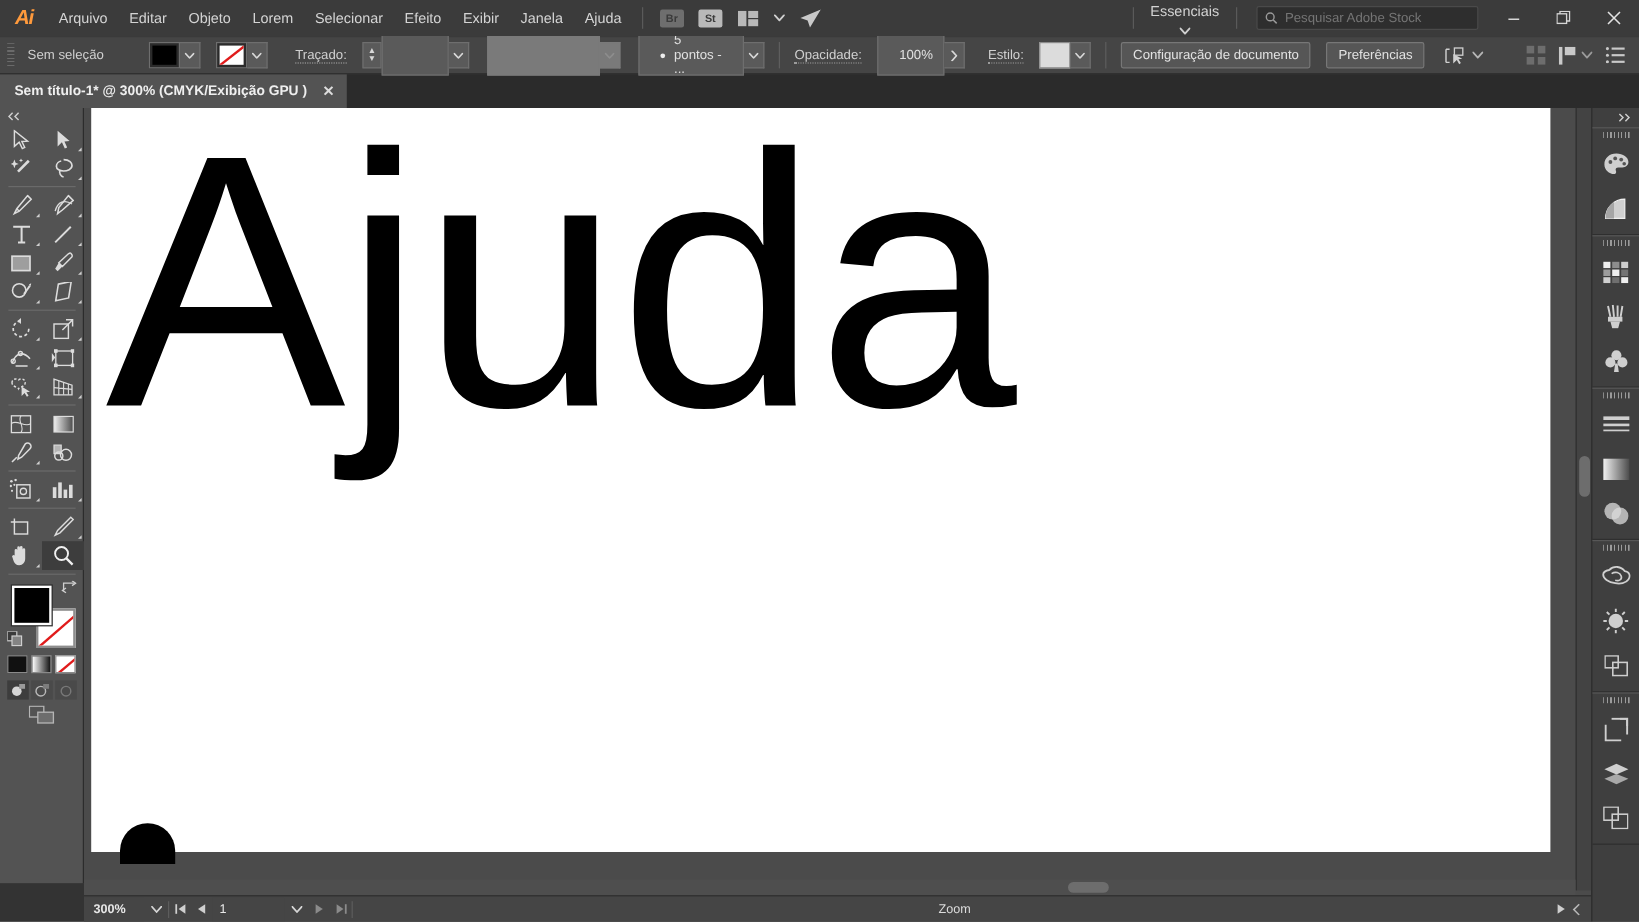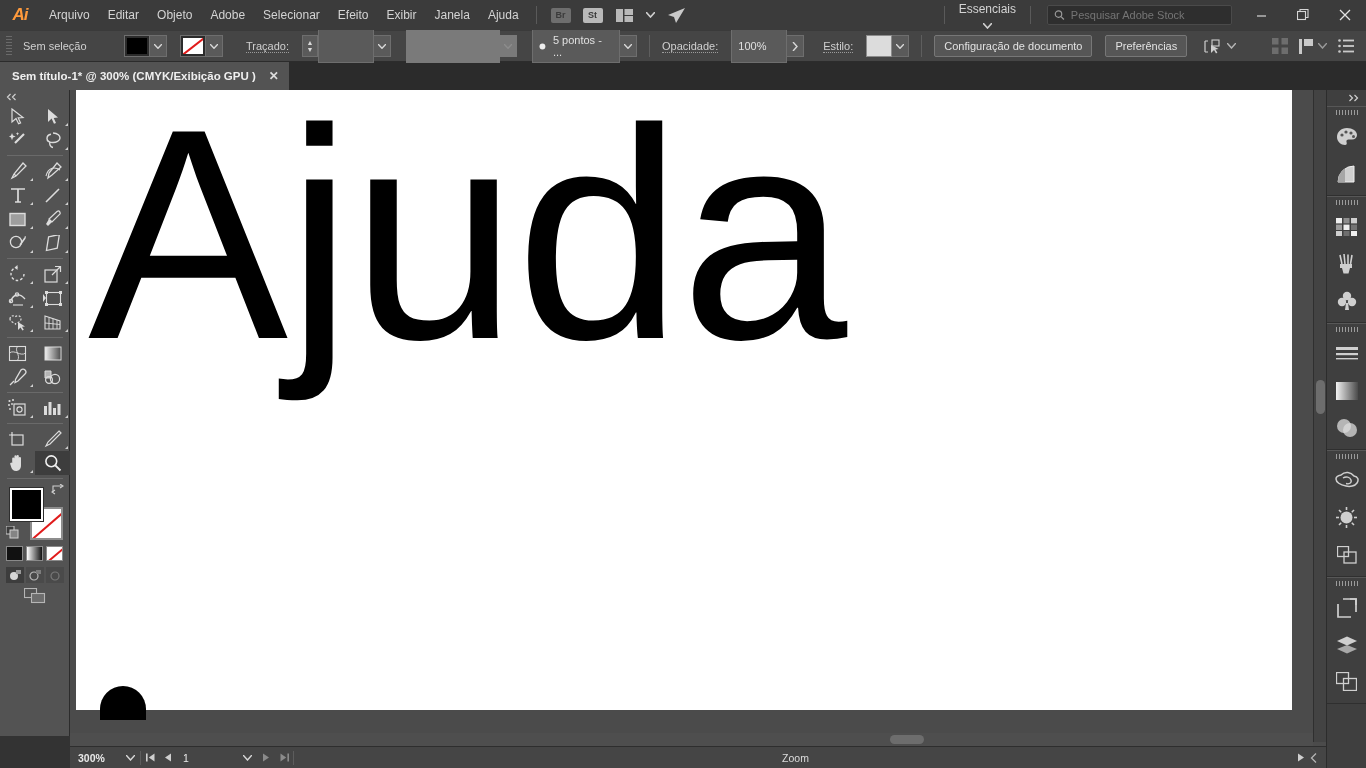--- a/index.html
+++ b/index.html
@@ -36,21 +36,21 @@
   .swatch-in{ width:20px; height:16px; background:#000; }
   .swatch-none{ width:20px; height:16px; background:#fff; position:relative; overflow:hidden;}
   .swatch-none:after{ content:""; position:absolute; left:-3px; top:7px; width:28px; height:2px;
                       background:#e01b1b; transform:rotate(-38deg); }
   .caret{ width:17px; height:22px; background:#5a5a5a; border:1px solid #6e6e6e; border-left:0;
           display:flex; align-items:center; justify-content:center; color:#d8d8d8; font-size:8px;}
   .ctl-group{ display:flex; align-items:center; }
   .stepper{ width:16px; height:22px; background:#5a5a5a; border:1px solid #6e6e6e; display:flex;
             flex-direction:column; align-items:center; justify-content:center; color:#d8d8d8; font-size:7px; line-height:7px;}
   .field{ height:34px; background:#5a5a5a; border:1px solid #6e6e6e; display:flex; align-items:center;
-          padding:0 6px; color:#e0e0e0; font-size:11px; }
+          padding:0 17px; color:#e0e0e0; font-size:11px; }
   .field.dim{ background:#7a7a7a; border-color:#7a7a7a; color:#8d8d8d; }
   .field.light{ background:#5a5a5a; }
   .cb-sep{ width:1px; height:22px; background:#5e5e5e; margin:0 5px; }
   .pillbtn{ height:22px; background:#565656; border:1px solid #777; border-radius:2px; color:#e2e2e2;
             font-size:11px; padding:0 9px; display:flex; align-items:center; white-space:nowrap;}
   .cb-right{ margin-left:auto; display:flex; align-items:center; gap:11px; padding-right:6px; }
   .ic-dim{ opacity:.55; }
 
   
   .tabstrip{ height:28px; background:#2b2b2b; display:flex; align-items:flex-end; }
@@ -128,21 +128,21 @@
   svg{ display:block; }
 </style>
 </head>
 <body>
 
 <div class="menubar">
   <div class="ai-logo">Ai</div>
   <div class="menu-item">Arquivo</div>
   <div class="menu-item">Editar</div>
   <div class="menu-item">Objeto</div>
-  <div class="menu-item">Adobe</div>
+  <div class="menu-item">Lorem</div>
   <div class="menu-item">Selecionar</div>
   <div class="menu-item">Efeito</div>
   <div class="menu-item">Exibir</div>
   <div class="menu-item">Janela</div>
   <div class="menu-item">Ajuda</div>
   <div class="mb-sep"></div>
   <div class="mb-icon">
     <span class="badge-sq">Br</span>
   </div>
   <div class="mb-icon">

